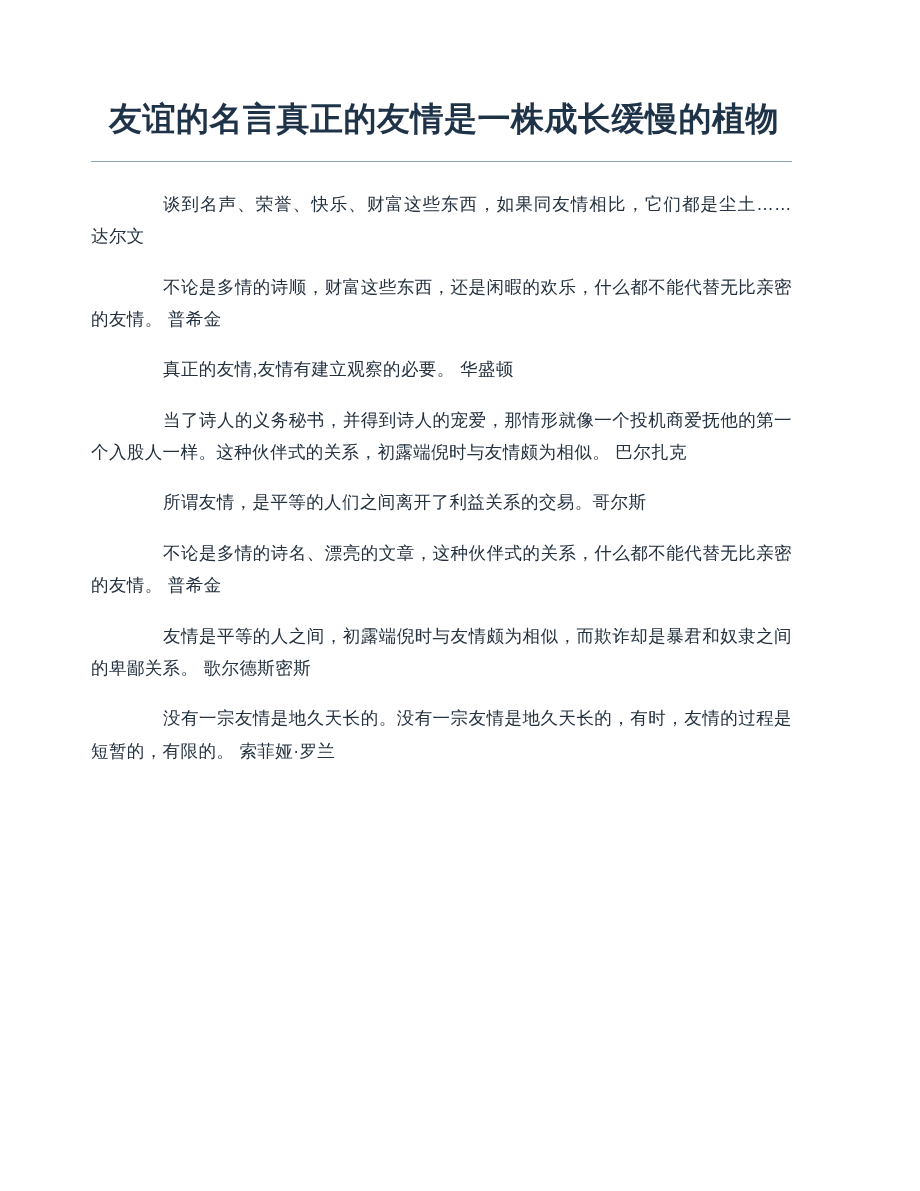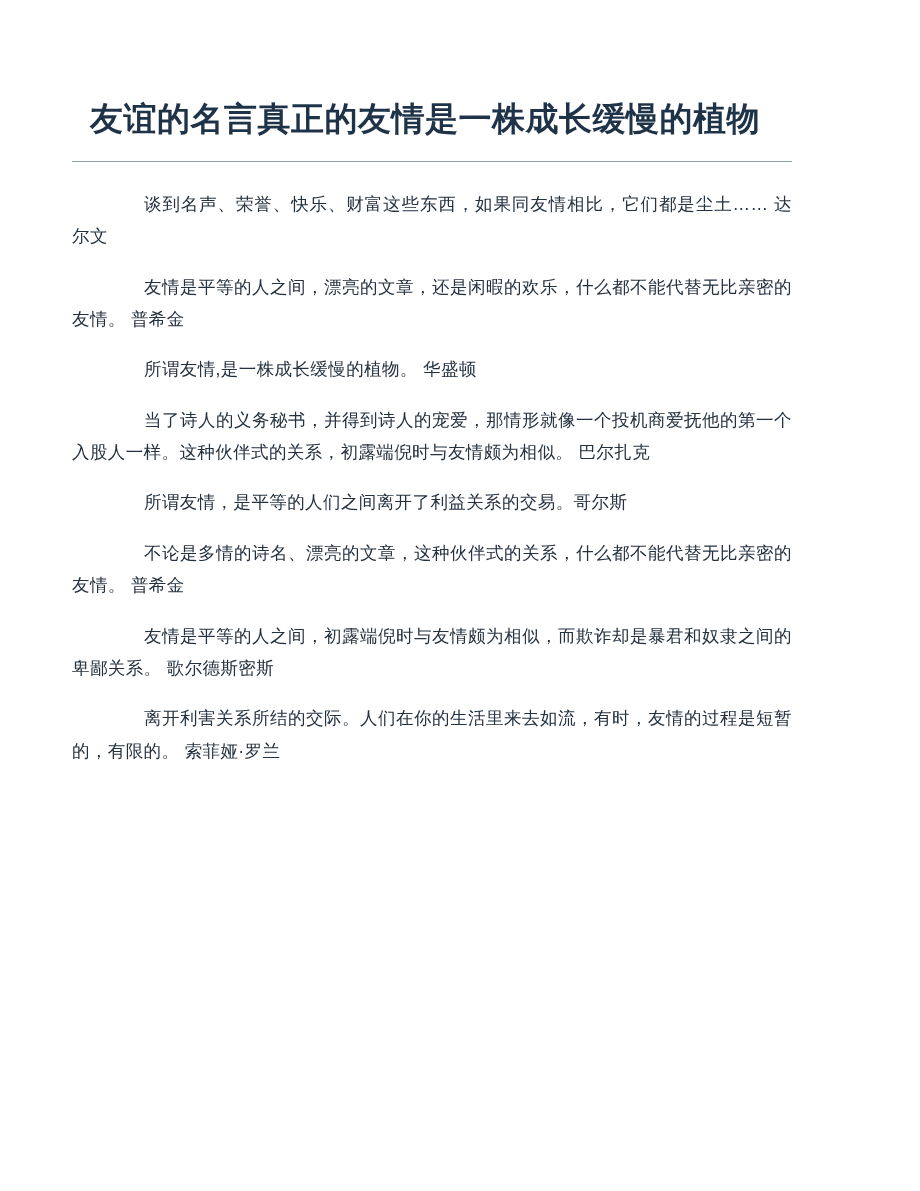--- a/index.html
+++ b/index.html
@@ -10,21 +10,21 @@
   body {
     width: 920px;
     height: 1191px;
     font-family: "Liberation Serif", "DejaVu Serif", serif;
     color: #1b2a3a;
   }
   .page {
     box-sizing: border-box;
     width: 920px;
     height: 1191px;
-    padding: 96px 128px 40px 72px;
+    padding: 96px 128px 40px 91px;
     position: relative;
   }
   .doc-title {
     font-family: "Liberation Sans", "DejaVu Sans", sans-serif;
     font-size: 33px;
     font-weight: bold;
     line-height: 1.42;
     color: #1f3348;
     letter-spacing: 0.5px;
     margin: 0 0 18px 0;
@@ -58,22 +58,22 @@
 <body>
 
 <div class="page">
 
   <h1 class="doc-title"> 友谊的名言真正的友情是一株成长缓慢的植物</h1>
 
   <hr class="title-rule">
 
   <div class="body-block">
     <p class="para">谈到名声、荣誉、快乐、财富这些东西，如果同友情相比，它们都是尘土…… 达尔文</p>
-    <p class="para">友情是平等的人之间，漂亮的文章，还是闲暇的欢乐，什么都不能代替无比亲密的友情。 普希金</p>
-    <p class="para">所谓友情,是一株成长缓慢的植物。 华盛顿</p>
+    <p class="para">不论是多情的诗顺，财富这些东西，还是闲暇的欢乐，什么都不能代替无比亲密的友情。 普希金</p>
+    <p class="para">真正的友情,友情有建立观察的必要。 华盛顿</p>
     <p class="para">当了诗人的义务秘书，并得到诗人的宠爱，那情形就像一个投机商爱抚他的第一个入股人一样。这种伙伴式的关系，初露端倪时与友情颇为相似。 巴尔扎克</p>
     <p class="para">所谓友情，是平等的人们之间离开了利益关系的交易。哥尔斯</p>
     <p class="para">不论是多情的诗名、漂亮的文章，这种伙伴式的关系，什么都不能代替无比亲密的友情。 普希金</p>
     <p class="para">友情是平等的人之间，初露端倪时与友情颇为相似，而欺诈却是暴君和奴隶之间的卑鄙关系。 歌尔德斯密斯</p>
-    <p class="para">离开利害关系所结的交际。人们在你的生活里来去如流，有时，友情的过程是短暂的，有限的。 索菲娅·罗兰</p>
+    <p class="para">没有一宗友情是地久天长的。没有一宗友情是地久天长的，有时，友情的过程是短暂的，有限的。 索菲娅·罗兰</p>
   </div>
 
 </div>
 
 </body></html>

